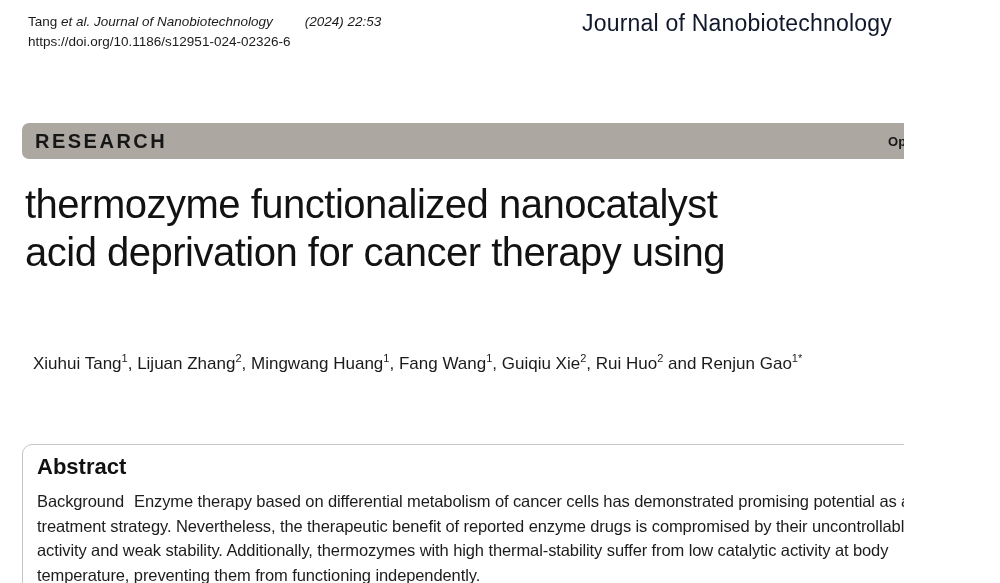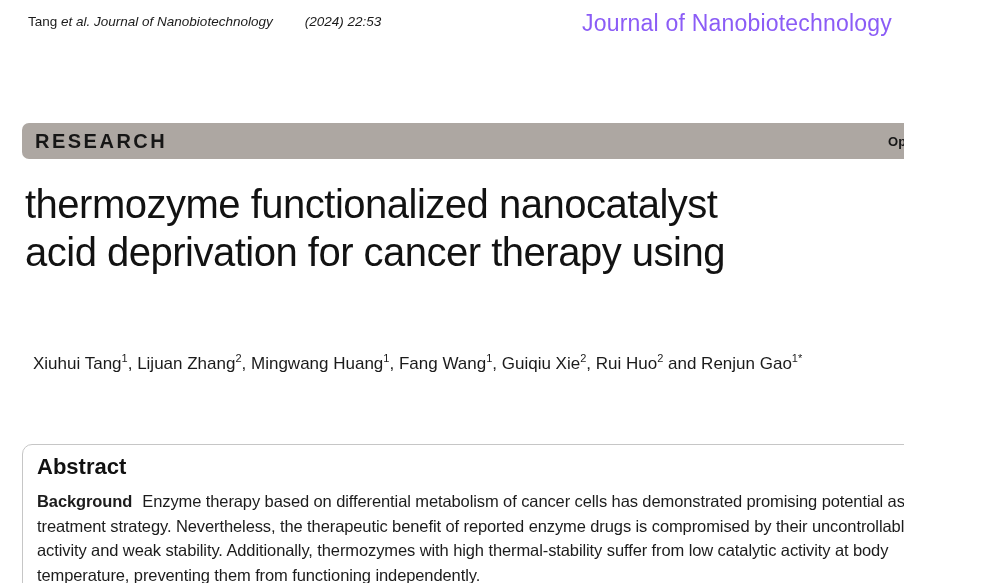--- a/index.html
+++ b/index.html
@@ -16,21 +16,21 @@
 
   
   .citation { position: absolute; left: 28px; top: 12px; font-size: 13.5px; color: #1b1b1b; line-height: 20px; }
   .citation .ital { font-style: italic; }
   .citation .issue { font-style: italic; margin-left: 32px; }
   .doi-line { font-size: 13.5px; color: #1b1b1b; }
 
   
   .journal-name {
     position: absolute; top: 10px; right: 12px;
-    font-size: 23px; color: #8b5cf6; letter-spacing: 0.2px; margin-left: 47px;
+    font-size: 23px; color: #0f172a; letter-spacing: 0.2px; margin-left: 47px;
   }
 
   
   .research-bar {
     position: absolute; left: 22px; top: 123px;
     width: 963px; height: 36px;
     background: #ada7a2;
     border-radius: 7px;
     display: flex; align-items: center; justify-content: space-between;
     padding: 9px 13px;
@@ -74,29 +74,30 @@
     border-radius: 10px;
     padding: 9px 34px 0 14px;
     background: #ffffff;
   }
   .abstract-heading { font-size: 22px; font-weight: bold; color: #111; }
   .abstract-para {
     margin-top: 9px;
     font-size: 16.5px; line-height: 24.5px; color: #1c1c1c;
     letter-spacing: -0.1px;
   }
-  .abstract-para .bg-label { font-weight: bold; margin-right: 10px; margin-top: 21px; }
+  .abstract-para .bg-label { font-weight: normal; margin-right: 10px; margin-top: 21px; }
 </style>
 </head>
 <body>
 
 <div class="page">
 
   <div class="citation">
     <div><span>Tang </span><span class="ital">et al. Journal of Nanobiotechnology</span><span class="issue">(2024) 22:53</span></div>
+    <div class="doi-line">https://doi.org/10.1186/s12951-024-02326-6</div>
   </div>
 
   <div class="journal-name">Journal of Nanobiotechnology</div>
 
   <div class="research-bar">
     <span class="research-label">RESEARCH</span>
     <span class="open-access-label">Open Access</span>
   </div>
 
   <div class="check-badge">

